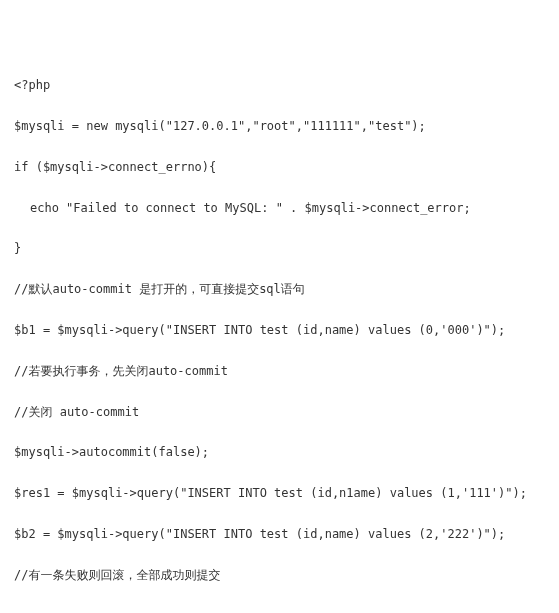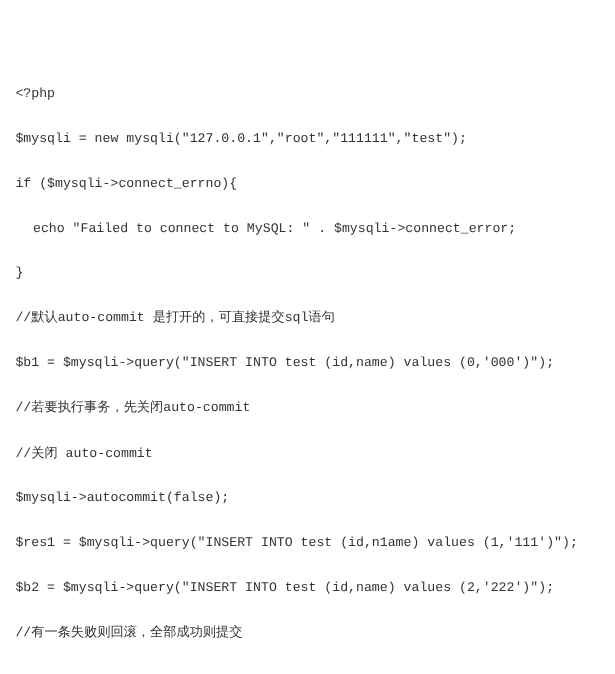--- a/index.html
+++ b/index.html
@@ -1,19 +1,18 @@
 <!DOCTYPE html>
 <html><head>
   <meta charset="utf-8">
   <style>
     * {
       margin: 0;
       padding: 0;
       box-sizing: border-box;
-      font-family: Liberation Mono, monospace;
     }
     body {
       background: #ffffff;
       width: 559px;
       height: 613px;
       font-family: "SimSun", "宋体", monospace;
       font-size: 12px;
       color: #333333;
       padding: 10px 14px;
       line-height: 1.4;

